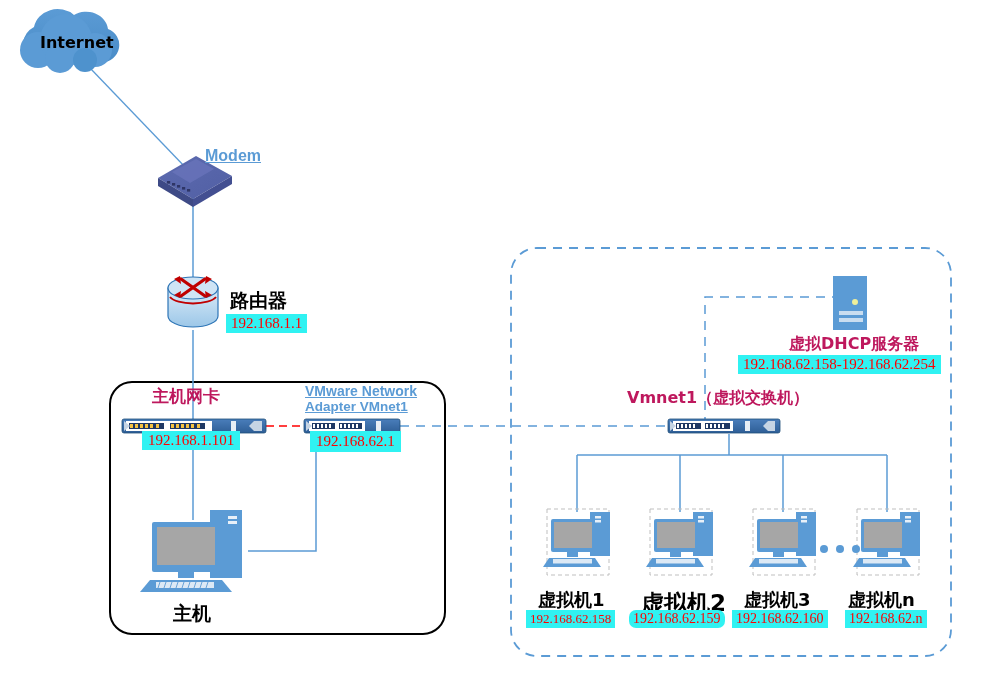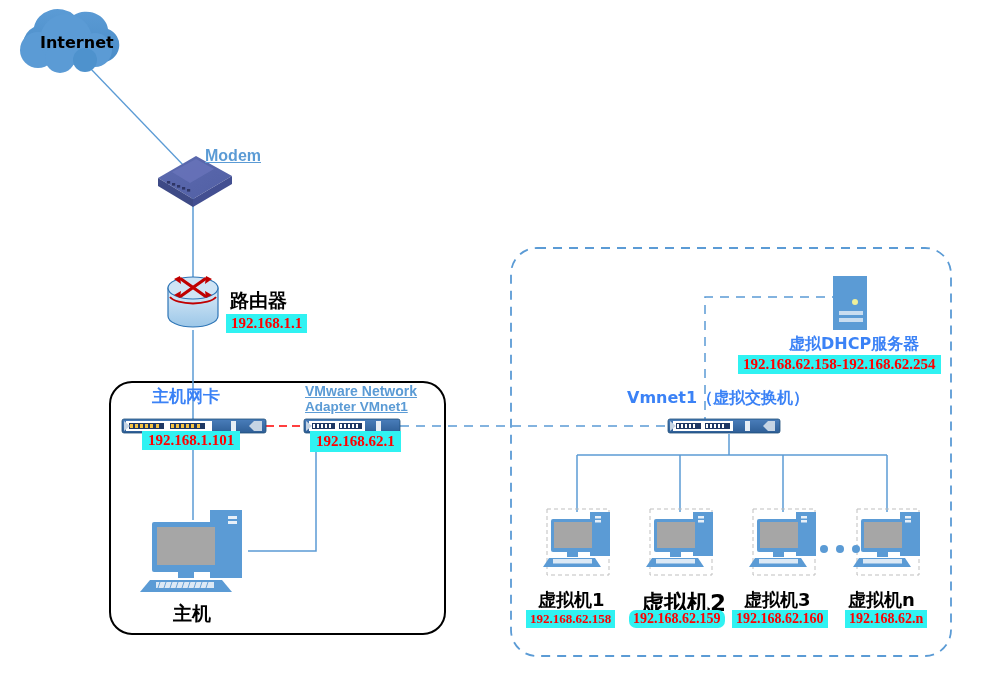--- a/index.html
+++ b/index.html
@@ -2,23 +2,23 @@
 <html><head>
 <meta charset="utf-8">
 <style>
   html,body{margin:0;padding:0;background:#ffffff;}
   body{width:981px;height:676px;position:relative;overflow:hidden;
        font-family:"Liberation Sans","DejaVu Sans",sans-serif;}
   .stage{position:absolute;left:0;top:0;width:981px;height:676px;}
   svg.layer{position:absolute;left:0;top:0;width:981px;height:676px;}
   .lbl{position:absolute;white-space:nowrap;}
   .blue-bold{color:#5B9BD5;font-weight:bold;text-decoration:underline;}
-  .ip{background:#30F2F2;color:#FF0000;font-family:"Liberation Serif","DejaVu Serif",serif;font-weight:bold;}
+  .ip{background:#30F2F2;color:#FF0000;font-family:"Liberation Serif","DejaVu Serif",serif;}
   .cn-black{color:#000000;font-family:"DejaVu Sans","Liberation Sans",sans-serif;font-weight:bold;}
-  .cn-blue{color:#3b82f6;font-family:"DejaVu Sans","Liberation Sans",sans-serif;font-weight:bold;}
+  .cn-blue{color:#be185d;font-family:"DejaVu Sans","Liberation Sans",sans-serif;font-weight:bold;}
   .dots{position:absolute;display:flex;gap:8px;align-items:center;}
   .dots i{display:block;width:8px;height:8px;border-radius:50%;background:#5B9BD5;}
 </style>
 </head>
 <body>
 
 <div class="stage">
 
   <svg class="layer" viewBox="0 0 981 676">
     <defs>

